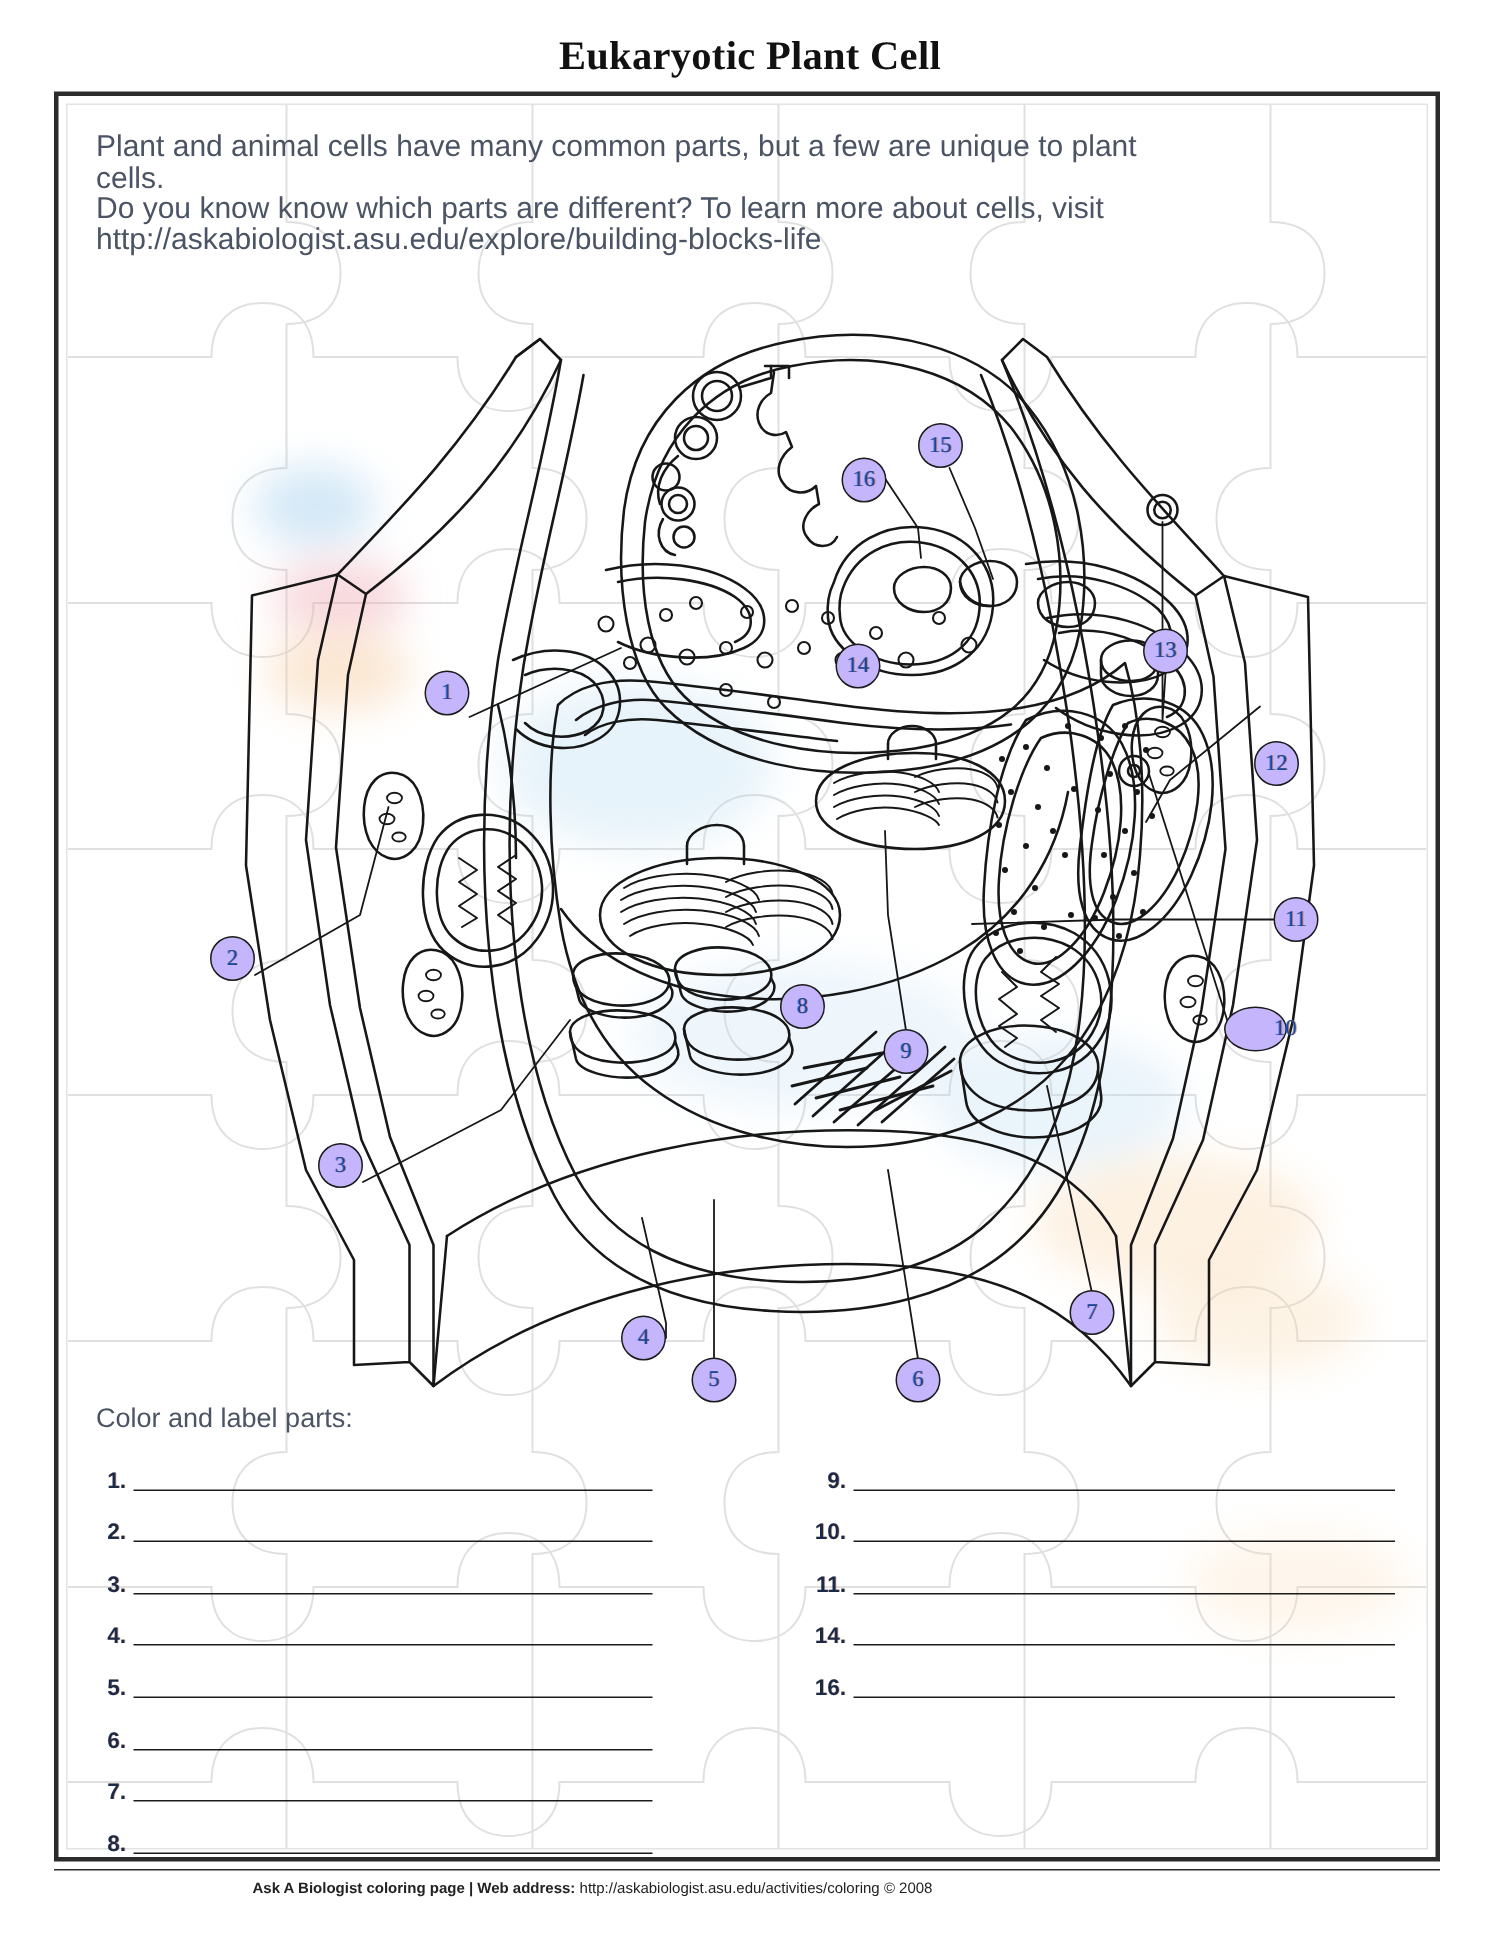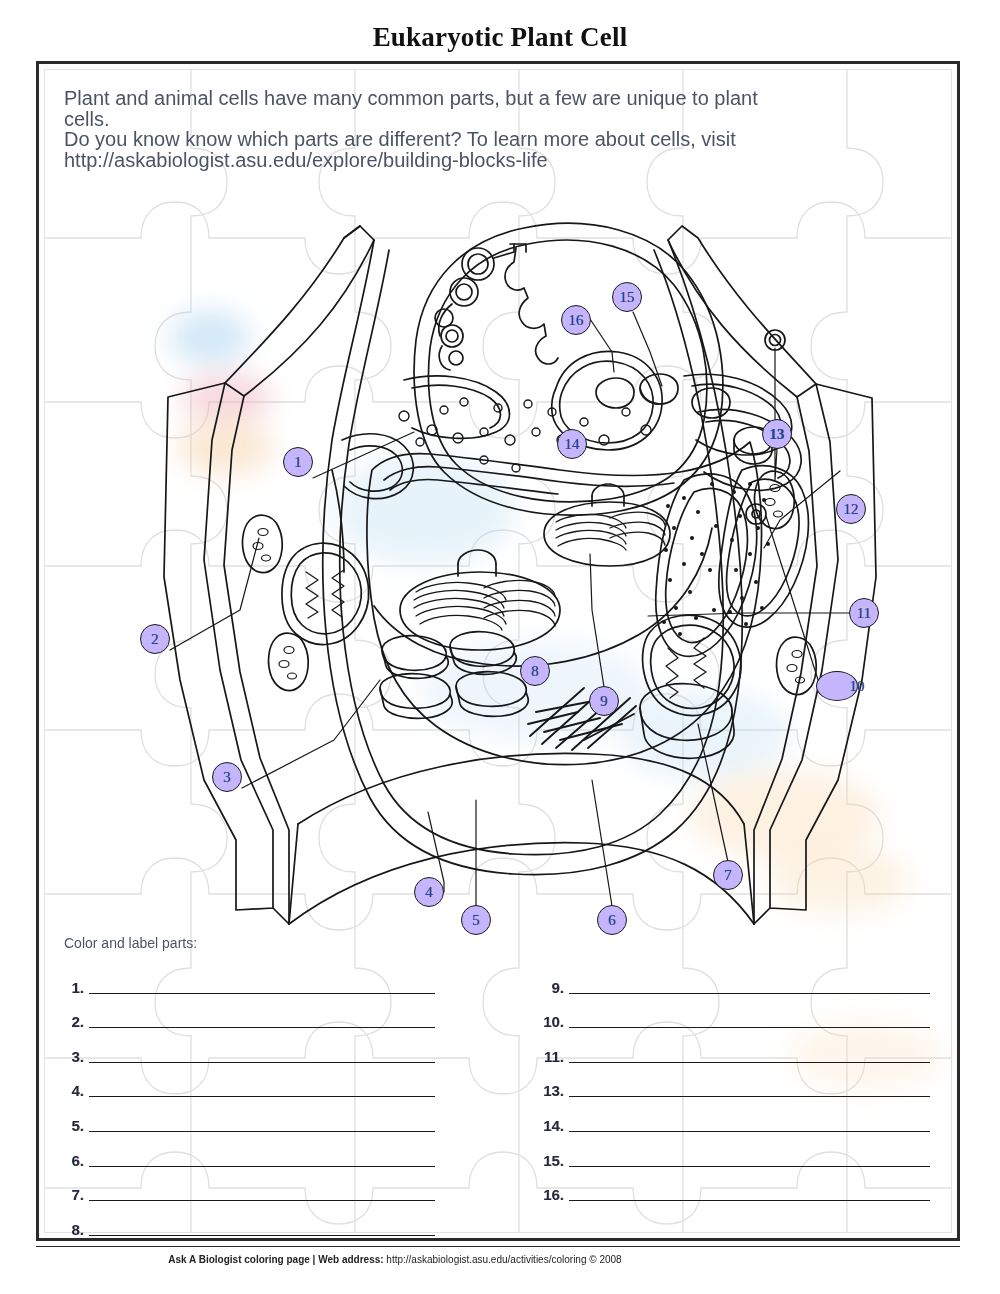--- a/index.html
+++ b/index.html
@@ -65,21 +65,21 @@
     display:flex;align-items:center;justify-content:center;
     font-family:"Liberation Serif", serif;
     font-size:15px;font-weight:normal;color:#16489c;
     box-sizing:border-box;
     text-shadow:0.6px 0 0 rgba(200,90,20,.55), -0.6px 0 0 rgba(30,90,190,.45);
   }
 
   
   .colorlabel{
     position:absolute;left:64px;top:935px;
-    font-size:14px;color:#4b5464;
+    font-size:18px;color:#4b5464;
   }
   .answers{position:absolute;left:60px;top:962px;width:880px;}
   .acol{position:absolute;top:0;}
   .acol.left{left:0;width:375px;}
   .acol.right{left:470px;width:400px;}
   .arow{
     display:flex;align-items:flex-end;
     height:34.6px;
   }
   .anum{
@@ -493,21 +493,21 @@
     <div class="callout" style="left:168px;top:622px;">3</div>
     <div class="callout" style="left:370px;top:737px;">4</div>
     <div class="callout" style="left:417px;top:765px;">5</div>
     <div class="callout" style="left:553px;top:765px;">6</div>
     <div class="callout" style="left:669px;top:720px;">7</div>
     <div class="callout" style="left:476px;top:516px;">8</div>
     <div class="callout" style="left:545px;top:546px;">9</div>
     <div class="callout" style="left:772px;top:531px;padding-left:40px;">10</div>
     <div class="callout" style="left:805px;top:458px;text-align:center;">11</div>
     <div class="callout" style="left:792px;top:306px;margin-top:48px;">12</div>
-    <div class="callout" style="left:718px;top:279px;font-weight:bold;">13</div>
+    <div class="callout" style="left:718px;top:279px;">13</div>
     <div class="callout" style="left:513px;top:289px;">14</div>
     <div class="callout" style="left:568px;top:142px;">15</div>
     <div class="callout" style="left:517px;top:165px;">16</div>
   </div>
 
   <div class="colorlabel">Color and label parts:</div>
 
   <div class="answers">
     <div class="acol left">
       <div class="arow">
@@ -550,29 +550,21 @@
         </div>
       <div class="arow">
           <span class="anum">10.</span>
           <span class="aline"></span>
         </div>
       <div class="arow">
           <span class="anum">11.</span>
           <span class="aline"></span>
         </div>
       <div class="arow">
-          <span class="anum">13.</span>
-          <span class="aline"></span>
-        </div>
-      <div class="arow">
           <span class="anum">14.</span>
-          <span class="aline"></span>
-        </div>
-      <div class="arow">
-          <span class="anum">15.</span>
           <span class="aline"></span>
         </div>
       <div class="arow">
           <span class="anum">16.</span>
           <span class="aline"></span>
         </div>
     </div>
   </div>
 
   <div class="footer-rule"></div>

